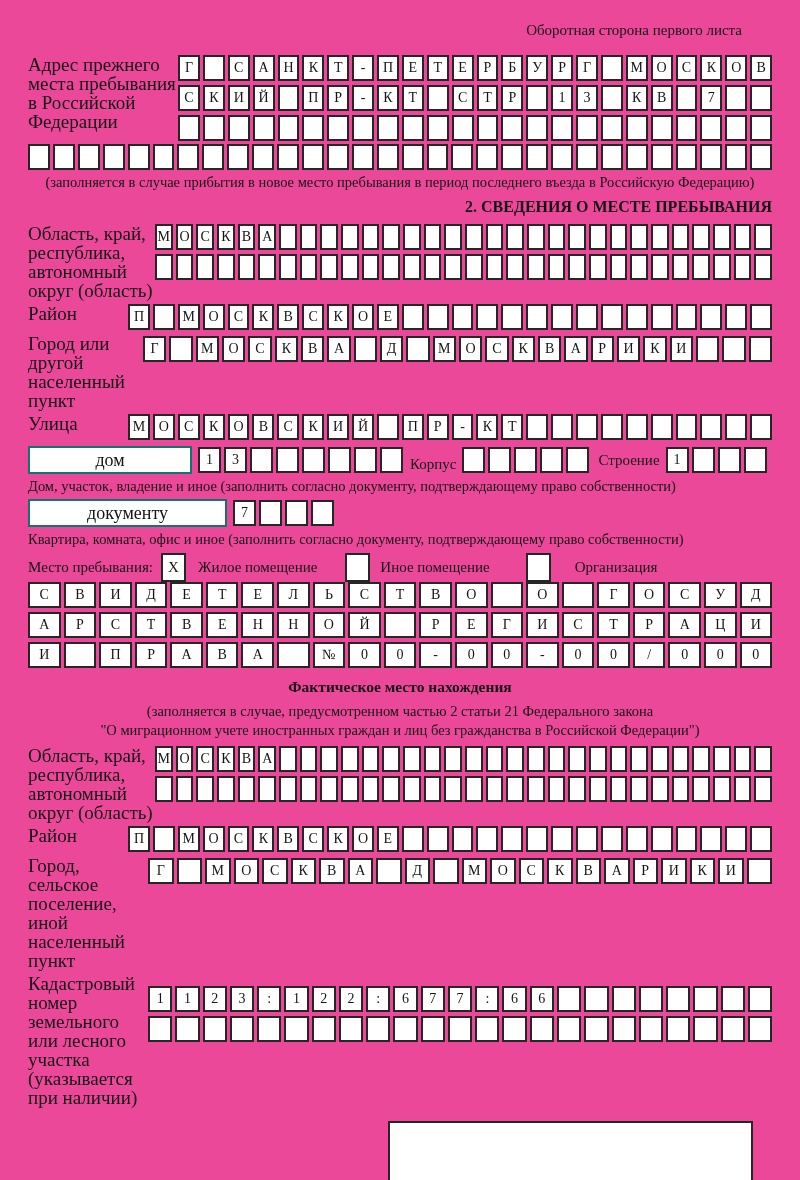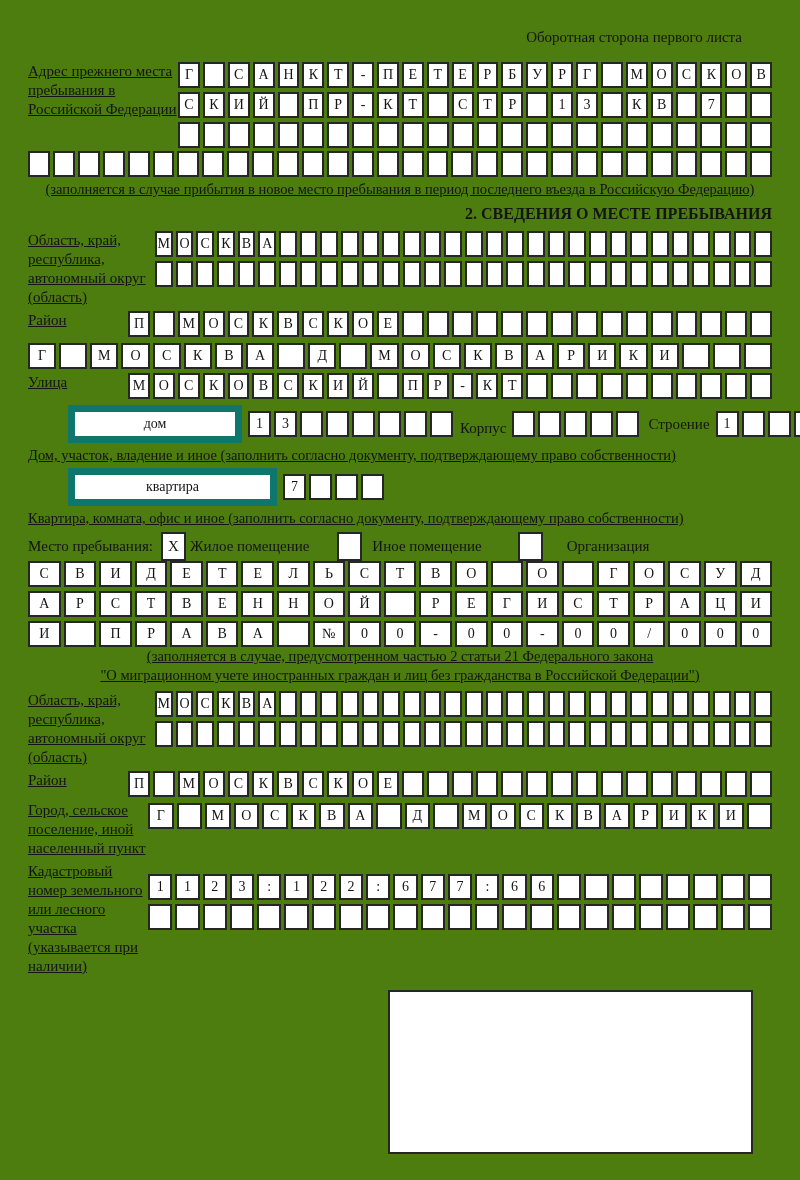--- a/index.html
+++ b/index.html
@@ -1,43 +1,43 @@
 <!DOCTYPE html>
 <html lang="ru"><head>
 <meta charset="utf-8">
 <style>
   html,body{margin:0;padding:0;background:#fff;}
   .page{
     width:800px;height:1180px;box-sizing:border-box;
-    padding:29px 28px 0 28px;
+    padding:22px 28px 0 28px;
     font-family:"Liberation Serif","DejaVu Serif",serif;
-    color:#141414;background:#4d7c0f;position:relative;overflow:hidden;
+    color:#141414;background:#ec4899;position:relative;overflow:hidden;
   }
   .side-note{text-align:right;font-size:15px;margin:0 30px 16px 0;}
   .frow{display:flex;align-items:flex-start;}
-  .flabel{font-size:15px;line-height:19px;flex:none;text-decoration:underline;}
+  .flabel{font-size:19px;line-height:19px;flex:none;}
   .w150{width:150px;} .w127{width:127px;} .w100{width:100px;}
   .w115{width:115px;} .w240{width:240px;} .w120{width:120px;}
   .cells-col{flex:1;display:flex;flex-direction:column;gap:4px;min-width:0;}
   .cells{display:flex;gap:3px;flex:1;min-width:0;}
   .cells-col .cells{flex:none;}
   .cell{
     flex:1 1 0;min-width:0;height:22px;border:2px solid #262626;
     display:flex;align-items:center;justify-content:center;
     font-size:14px;line-height:1;background:#fff;
   }
   .cells-fixed{display:inline-flex;gap:3px;}
   .cells-fixed .cell{flex:none;width:19px;}
-  .note{font-size:14.5px;line-height:19px;text-decoration:underline;}
+  .note{font-size:14.5px;line-height:19px;}
   .center{text-align:center;}
   .sec-title{font-weight:bold;font-size:16px;text-align:right;margin:6px 0 8px 0;}
   .sub-title{font-weight:bold;font-size:15.5px;text-align:center;margin:10px 0 6px 0;}
   .typebox{
-    border:7px solid #0f766e;height:24px;display:flex;align-items:center;
-    justify-content:center;font-size:14px;flex:none;background:#fff;margin-left:40px;
+    border:2px solid #0f766e;height:24px;display:flex;align-items:center;
+    justify-content:center;font-size:18px;flex:none;background:#fff;
   }
   .inline-row{display:flex;align-items:center;}
   .chk{
     width:21px;height:25px;border:2px solid #262626;flex:none;
     display:flex;align-items:center;justify-content:center;font-size:15px;background:#fff;
   }
   .opt-label{font-size:15px;}
   .stamp-wrap{margin:14px 0 0 auto;width:402px;}
   .stamp-box{width:361px;height:160px;border:2px solid #262626;margin-left:18px;background:#fff;}
   .mb3{margin-bottom:3px;} .mb4{margin-bottom:4px;} .mb6{margin-bottom:6px;}
@@ -265,20 +265,21 @@
         <span class="cell"></span>
         <span class="cell"></span>
         <span class="cell"></span>
         <span class="cell"></span>
         <span class="cell"></span>
         <span class="cell"></span>
       </div>
   </div>
 
   <div class="frow mb4">
+    <div class="flabel w115">Город или другой населенный пункт</div>
     <div class="cells mt2">
         <span class="cell">Г</span>
         <span class="cell"></span>
         <span class="cell">М</span>
         <span class="cell">О</span>
         <span class="cell">С</span>
         <span class="cell">К</span>
         <span class="cell">В</span>
         <span class="cell">А</span>
         <span class="cell"></span>
@@ -356,34 +357,34 @@
     <div class="cells-fixed" style="margin-left:6px;">
         <span class="cell">1</span>
         <span class="cell"></span>
         <span class="cell"></span>
         <span class="cell"></span>
       </div>
   </div>
   <div class="note mb3">Дом, участок, владение и иное (заполнить согласно документу, подтверждающему право собственности)</div>
 
   <div class="inline-row mb3">
-    <div class="typebox" style="width:195px;">квартира</div>
+    <div class="typebox" style="width:195px;">документу</div>
     <div class="cells-fixed" style="margin-left:6px;">
         <span class="cell">7</span>
         <span class="cell"></span>
         <span class="cell"></span>
         <span class="cell"></span>
       </div>
   </div>
   <div class="note mb4">Квартира, комната, офис и иное (заполнить согласно документу, подтверждающему право собственности)</div>
 
   <div class="inline-row">
     <div class="opt-label">Место пребывания:</div>
     <div class="chk" style="margin-left:8px;">X</div>
-    <div class="opt-label" style="margin-left:4px;">Жилое помещение</div>
+    <div class="opt-label" style="margin-left:12px;">Жилое помещение</div>
     <div class="chk" style="margin-left:28px;"></div>
     <div class="opt-label" style="margin-left:10px;">Иное помещение</div>
     <div class="chk" style="margin-left:36px;"></div>
     <div class="opt-label" style="margin-left:24px;">Организация</div>
   </div>
 
   <div class="frow">
     <div class="cells-col">
       <div class="cells">
           <span class="cell">С</span>
@@ -450,20 +451,21 @@
           <span class="cell">0</span>
           <span class="cell">0</span>
           <span class="cell">/</span>
           <span class="cell">0</span>
           <span class="cell">0</span>
           <span class="cell">0</span>
         </div>
     </div>
   </div>
 
+  <div class="sub-title">Фактическое место нахождения</div>
   <div class="note center">(заполняется в случае, предусмотренном частью 2 статьи 21 Федерального закона</div>
   <div class="note center mb6">"О миграционном учете иностранных граждан и лиц без гражданства в Российской Федерации")</div>
 
   <div class="frow mb4">
     <div class="flabel w127">Область, край, республика, автономный округ (область)</div>
     <div class="cells-col">
       <div class="cells">
           <span class="cell">М</span>
           <span class="cell">О</span>
           <span class="cell">С</span>

